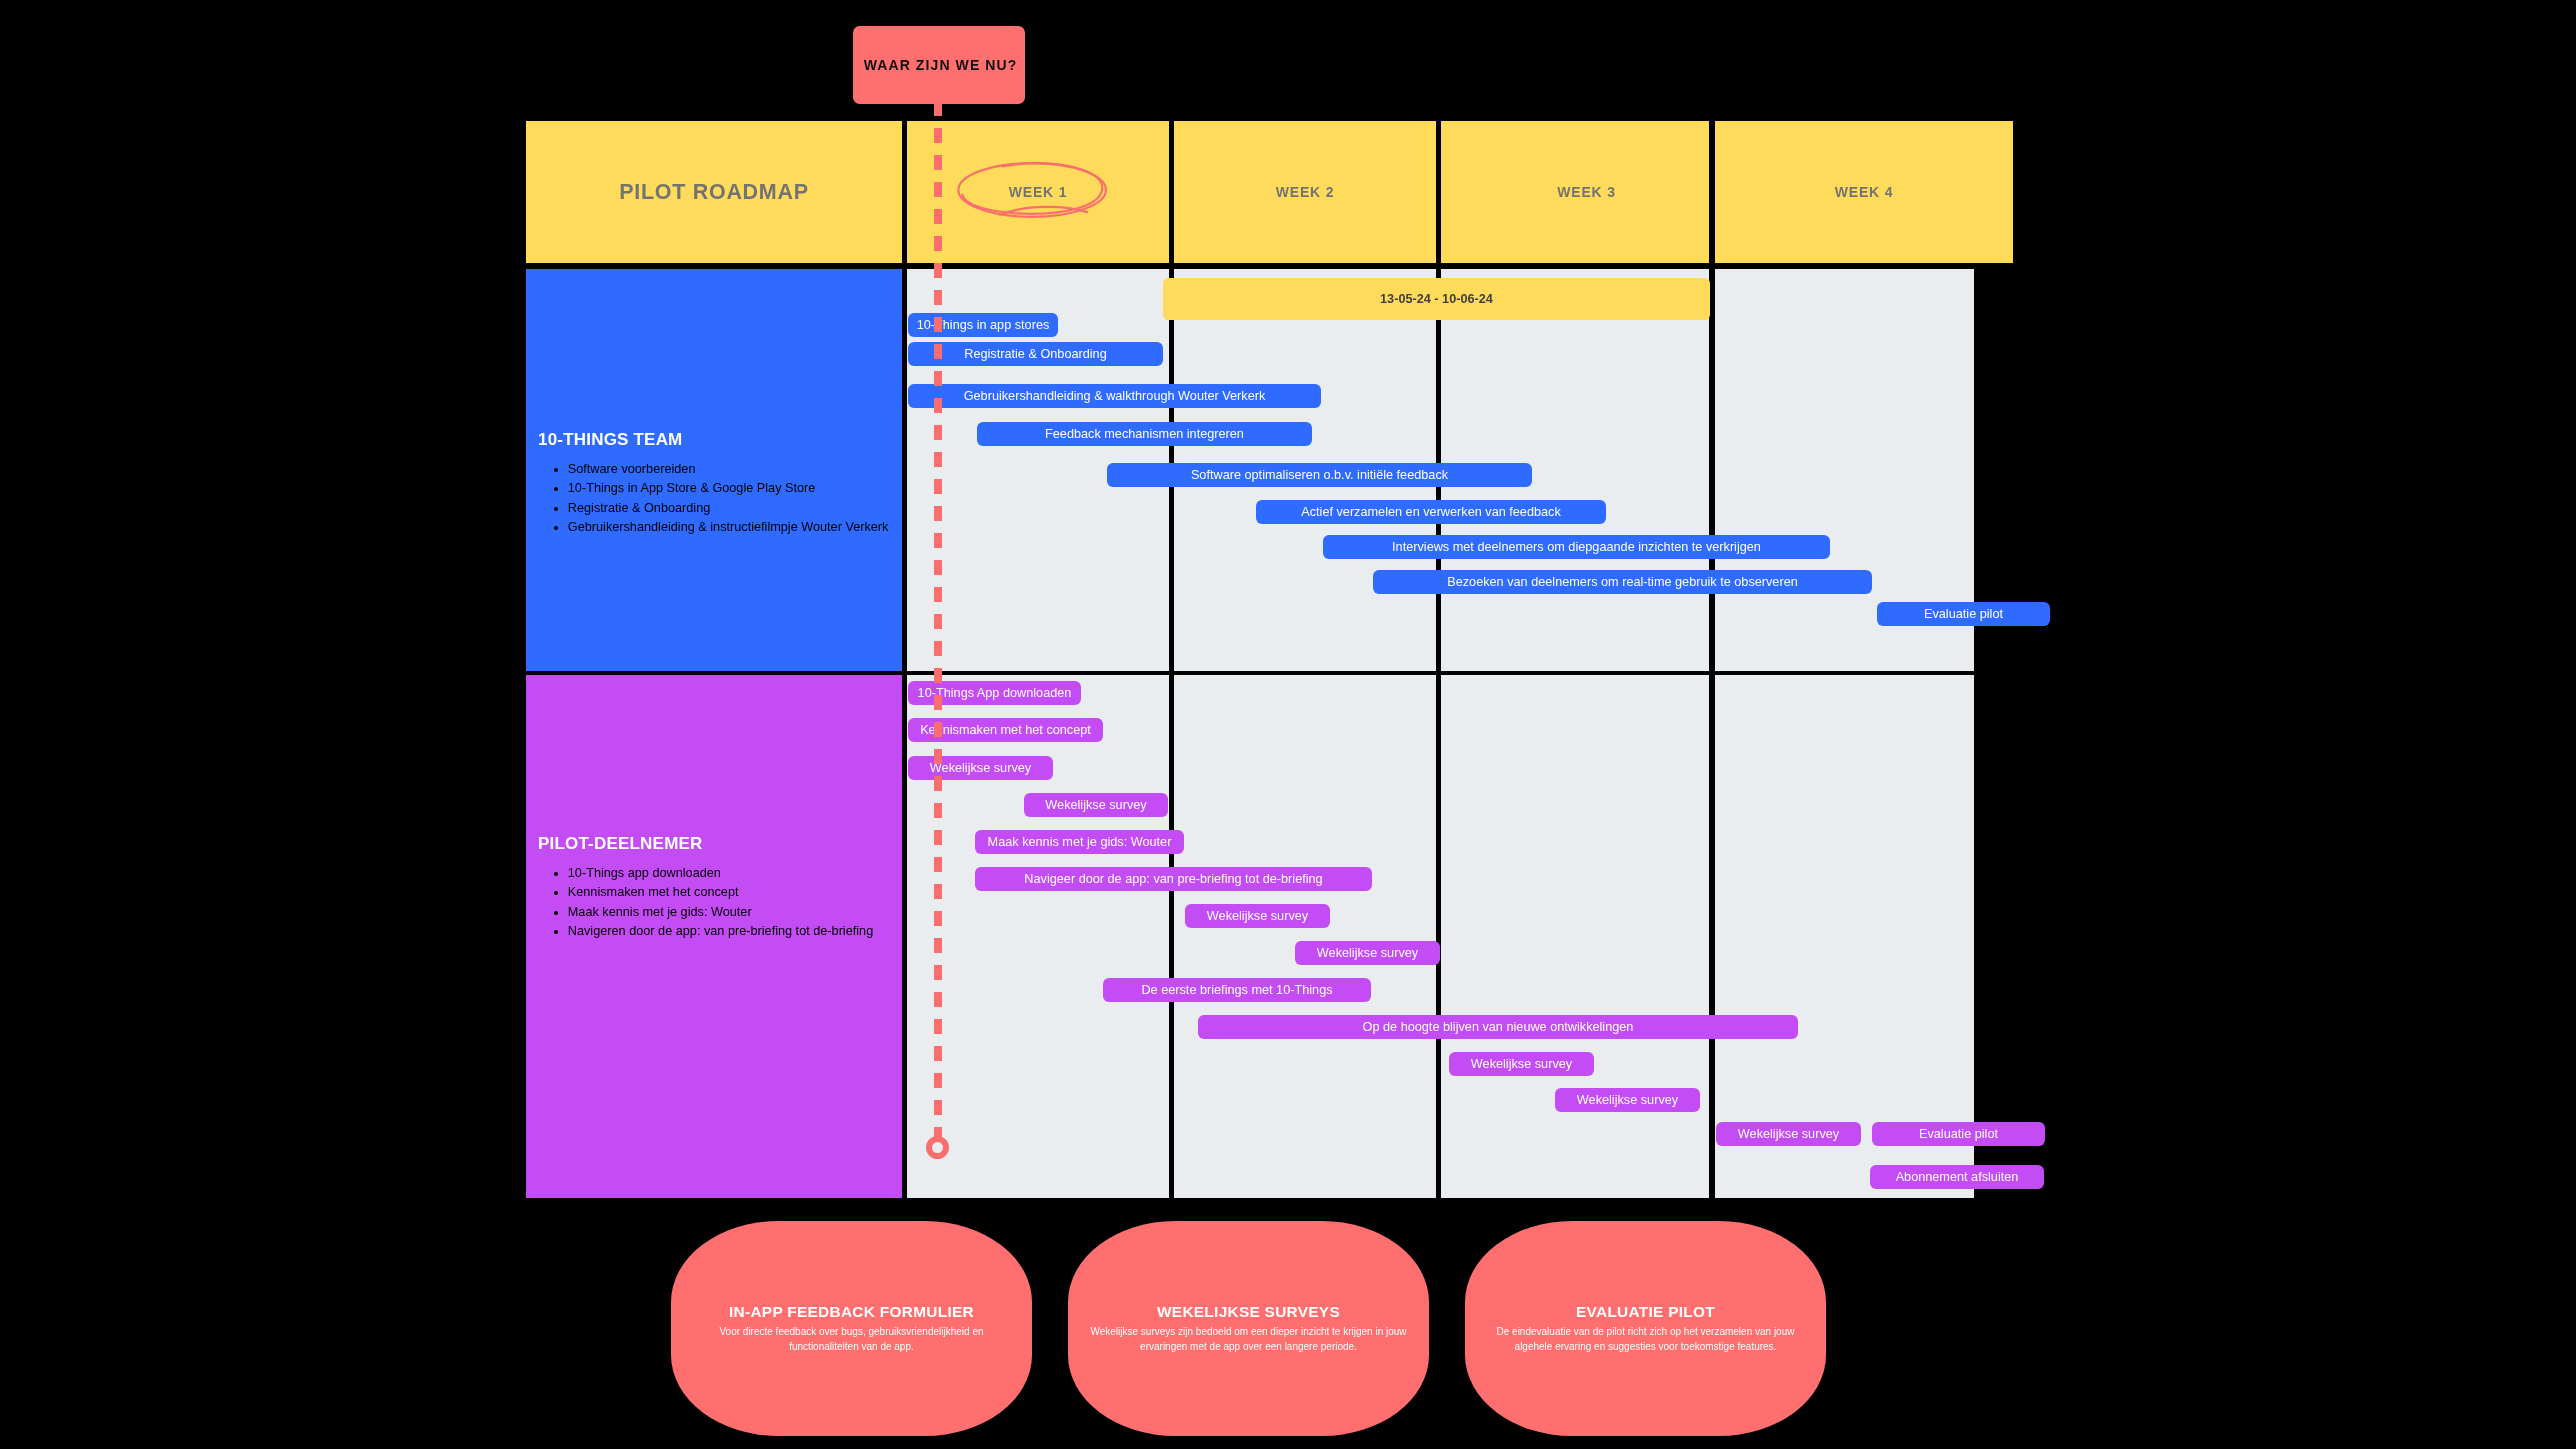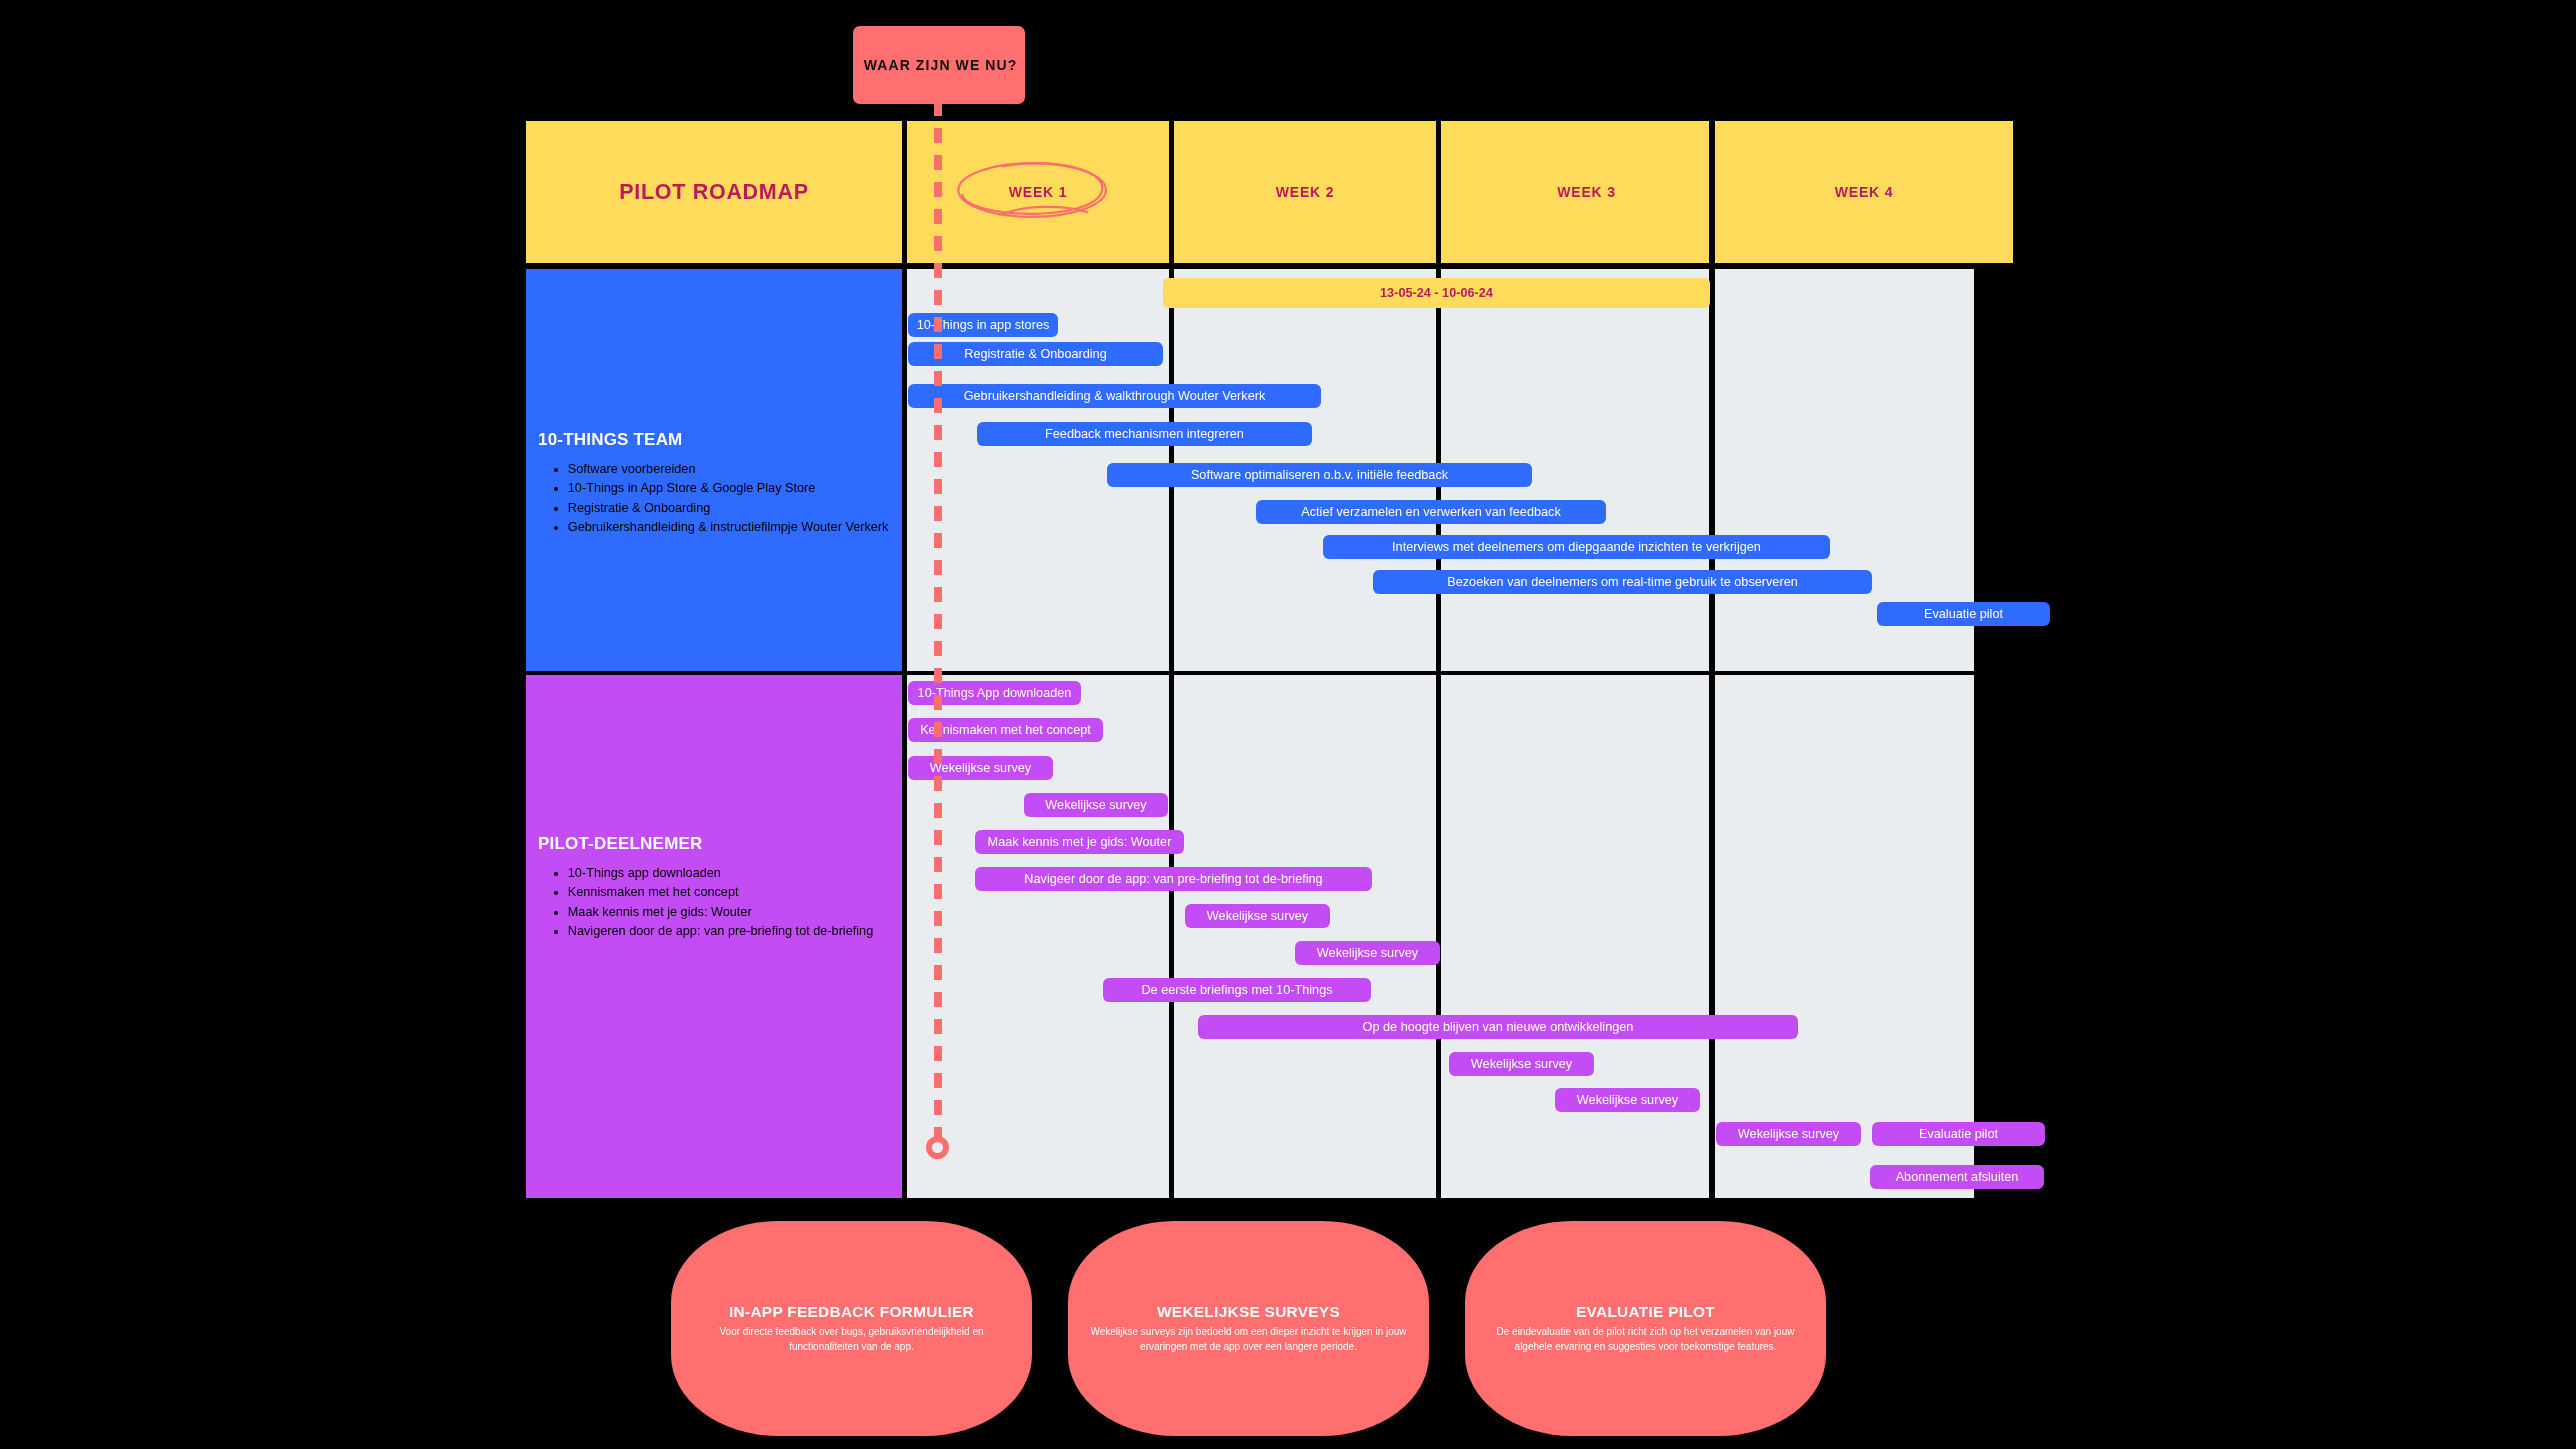--- a/index.html
+++ b/index.html
@@ -5,36 +5,36 @@
   html,body{margin:0;padding:0;background:#000;}
   body{width:2576px;height:1449px;position:relative;overflow:hidden;
        font-family:"Liberation Sans",sans-serif;}
   .abs{position:absolute;}
 
   
   #grid{position:absolute;left:526px;top:121px;width:1448px;height:1077px;background:#000;}
 
   .hdrcell{position:absolute;top:0;height:142px;background:#FFDB5C;}
   .hdrlabel{position:absolute;left:0;right:0;top:50%;transform:translateY(-50%);
-            text-align:center;font-weight:700;color:#be185d;letter-spacing:0.3px;}
+            text-align:center;font-weight:700;color:#737373;letter-spacing:0.3px;}
 
   .rowpanel{position:absolute;left:0;width:376px;}
   .rowlane{position:absolute;background:#E9EDF0;}
 
   .panel-title{position:absolute;left:12px;font-weight:700;color:#fff;font-size:17px;letter-spacing:0.2px;}
   .panel-list{position:absolute;left:27px;right:13.4px;margin:0;padding-left:14.8px;color:#000000;font-size:12.7px;line-height:1.42;}
   .panel-list li{margin:0 0 1.3px 0;}
 
   
   .bar{position:absolute;height:24px;border-radius:6px;color:#fff;
        display:flex;align-items:center;justify-content:center;
        font-size:12.7px;white-space:nowrap;padding:0 8px;box-sizing:border-box;}
   .bar.blue{background:#2F6BFF;}
   .bar.purple{background:#C44CF5;}
-  .bar.date{background:#FFDB5C;color:#be185d;font-weight:700;font-size:12.7px;height:30px;border-radius:5.4px;}
+  .bar.date{background:#FFDB5C;color:#404040;font-weight:700;font-size:12.7px;height:42px;border-radius:5.4px;}
 
   
   #nowline{position:absolute;left:934px;top:74px;width:8px;height:1080px;
       background:repeating-linear-gradient(to bottom,#FB6E6E 0 14.8px,transparent 14.8px 27px);z-index:40;}
   #nowdot{position:absolute;left:926px;top:1136px;width:23px;height:23px;border-radius:50%;
       border:6.7px solid #FB6E6E;box-sizing:border-box;z-index:41;background:transparent;}
   #nowcard{position:absolute;left:853px;top:25.5px;width:172px;height:78px;background:#FF6F6F;
       border-radius:6.7px;display:flex;align-items:center;justify-content:flex-start;
       padding-left:10.7px;box-sizing:border-box;z-index:42;}
   #nowcard span{font-size:14px;font-weight:700;color:#111;letter-spacing:1.1px;}

